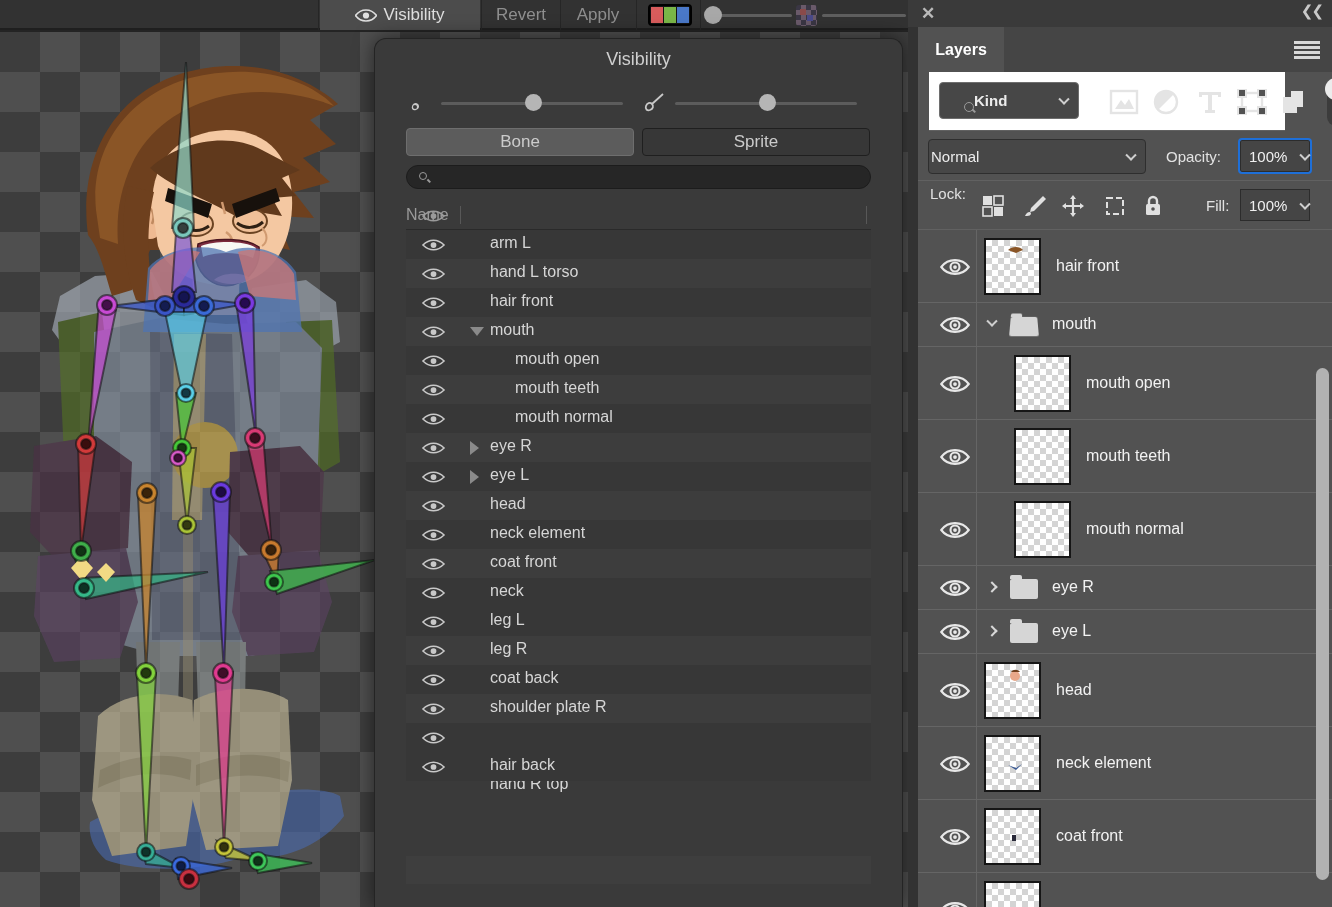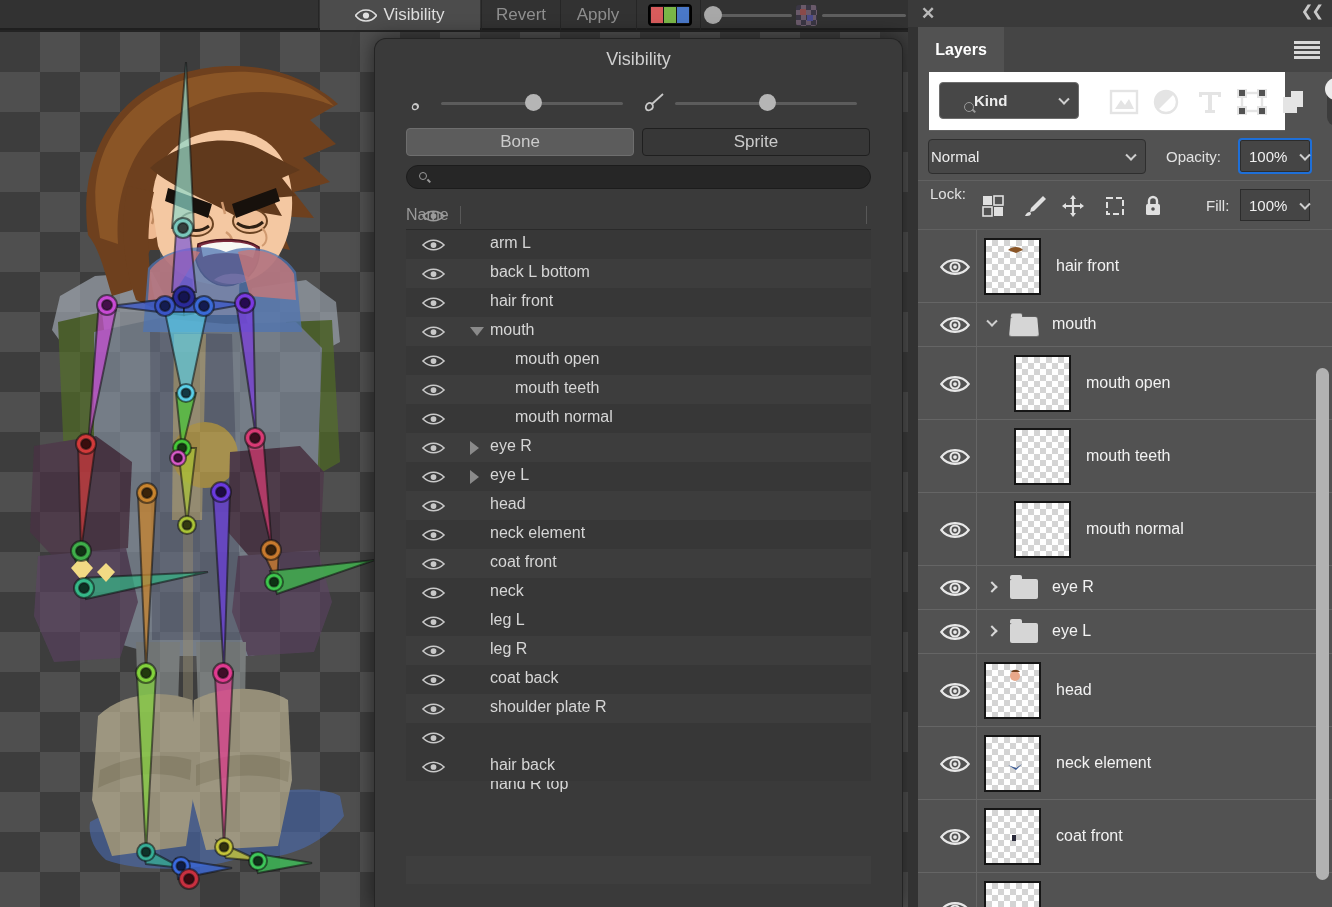--- a/index.html
+++ b/index.html
@@ -356,21 +356,21 @@
                 <path d="M12,2 C7,2 3,5 1,7 C3,9 7,12 12,12 C17,12 21,9 23,7 C21,5 17,2 12,2 Z" fill="none" stroke="#c8c8c8" stroke-width="1.6"></path>
                 <circle cx="12" cy="7" r="3" fill="#c8c8c8"></circle>
               </svg></span>
             <span class="vlabel" style="left: 84px;">arm L</span>
           </div>
           <div class="vrow alt0">
             <span class="eye-cell"><svg width="23" height="14" viewBox="0 0 24 14">
                 <path d="M12,2 C7,2 3,5 1,7 C3,9 7,12 12,12 C17,12 21,9 23,7 C21,5 17,2 12,2 Z" fill="none" stroke="#c8c8c8" stroke-width="1.6"></path>
                 <circle cx="12" cy="7" r="3" fill="#c8c8c8"></circle>
               </svg></span>
-            <span class="vlabel" style="left: 84px;">back L bottom</span>
+            <span class="vlabel" style="left: 84px;">hand L torso</span>
           </div>
           <div class="vrow alt1">
             <span class="eye-cell"><svg width="23" height="14" viewBox="0 0 24 14">
                 <path d="M12,2 C7,2 3,5 1,7 C3,9 7,12 12,12 C17,12 21,9 23,7 C21,5 17,2 12,2 Z" fill="none" stroke="#c8c8c8" stroke-width="1.6"></path>
                 <circle cx="12" cy="7" r="3" fill="#c8c8c8"></circle>
               </svg></span>
             <span class="vlabel" style="left: 84px;">hair front</span>
           </div>
           <div class="vrow alt0">
             <span class="eye-cell"><svg width="23" height="14" viewBox="0 0 24 14">

